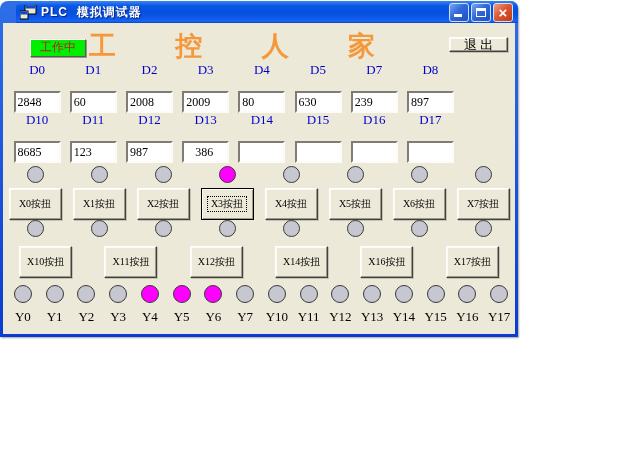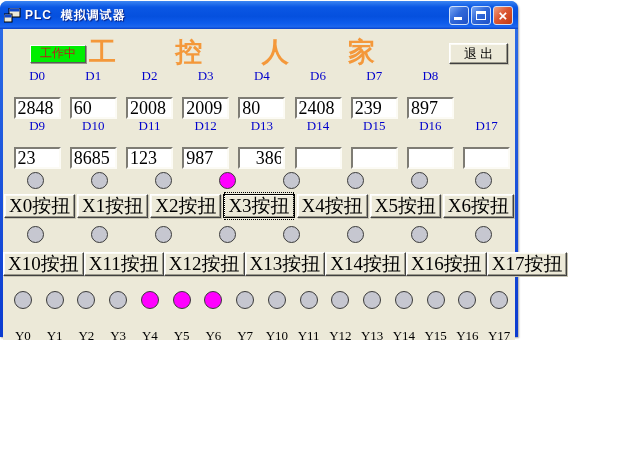--- a/index.html
+++ b/index.html
@@ -4,23 +4,23 @@
 <style>
   * { margin:0; padding:0; box-sizing:border-box; }
   html,body { width:631px; height:459px; background:#FFFFFF; overflow:hidden;
     font-family:"Liberation Sans", sans-serif; }
 
   .window { position:absolute; left:0; top:1px; width:518px; height:336px;
     border-radius:8px 8px 0 0;
     background:linear-gradient(180deg,#2E6FE8 0%,#0B3BD0 100%);
     box-shadow:1px 1px 2px rgba(0,0,0,.35); }
 
-  .titlebar { position:relative; height:28px; border-radius:7px 7px 0 0;
+  .titlebar { position:relative; height:22px; border-radius:7px 7px 0 0;
     background:linear-gradient(180deg,#3B85F2 0%,#0A57E4 22%,#0550DE 55%,#0E5CEC 80%,#1C66EE 92%,#0941C8 100%);
-    display:flex; align-items:center; padding:0 5px 0 4px; }
+    display:flex; align-items:center; padding:0 5px 0 4px;margin-left:16px; }
   .titlebar .app-icon { width:17px; height:15px; margin-right:4px; flex:0 0 auto; }
   .titlebar .title { color:var(--titlebar_text); font-size:12px; font-weight:bold;
     letter-spacing:1px; white-space:pre; text-shadow:1px 1px 1px #0A2080; flex:1 1 auto; }
   .caption-btns { display:flex; gap:2px; }
   .cap-btn { width:20px; height:19px; border-radius:3px; border:1px solid #CFE0F8;
     position:relative; cursor:default;
     background:linear-gradient(135deg,#77A5F3 0%,#3168D8 45%,#1E50C8 100%); }
   .cap-btn.close { background:linear-gradient(135deg,#F0A080 0%,#DC5732 45%,#C23A12 100%); }
   .glyph-min { position:absolute; left:4px; bottom:4px; width:8px; height:3px; background:#FFFFFF; }
   .glyph-max { position:absolute; left:4px; top:4px; width:10px; height:9px;
@@ -33,56 +33,56 @@
   .status-button { position:absolute; left:27px; top:16px; width:56px; height:18px;
     background:var(--status_bg); border:1px solid;
     border-color:#FFFFFF #5A5A5A #5A5A5A #FFFFFF; box-shadow:1px 1px 0 #9A9788;
     color:#b91c1c; font-size:12px; line-height:15px; text-align:center;
     font-family:"Liberation Sans",sans-serif; }
 
   .banner { position:absolute; left:86px; top:5px; width:286px; display:flex;
     justify-content:space-between; color:var(--banner); font-size:27px; font-weight:bold;
     font-family:"Liberation Serif",serif; }
 
-  .exit-button { position:absolute; left:446px; top:14px; width:59px; height:21px;
+  .exit-button { position:absolute; left:446px; top:14px; width:59px; height:15px;
     font-size:13px; color:#000; }
 
   .btn3d { background:var(--window_bg); border:1px solid;
     border-color:#FFFFFF #404040 #404040 #FFFFFF;
     box-shadow:inset -1px -1px 0 #9C9A8C, inset 1px 1px 0 #FBFAF4, 1px 1px 0 #C6C3B2;
     font-family:"Liberation Serif",serif; text-align:center; cursor:default;
     display:flex; align-items:center; justify-content:center; }
   .btn3d .inner { border:1px dotted transparent; padding:0 3px; white-space:nowrap; }
   .btn3d.focused { border:1px solid #000000;
     box-shadow:inset 1px 1px 0 #FBFAF4, inset -1px -1px 0 #9C9A8C; }
   .btn3d.focused .inner { border-color:#000000; }
 
   .d-row { position:absolute; left:6px; width:506px; display:flex; }
   .d-row .dslot { width:56.2px; display:flex; flex-direction:column; align-items:center;gap:12px; }
   .d-label { color:var(--d_label); font-size:13px; height:15px;
     font-family:"Liberation Serif",serif; }
   .d-field { width:47px; height:22px; margin-top:2px; background:#FFFFFF;
     border:2px solid; border-color:#7E7C74 #FCFBF5 #FCFBF5 #7E7C74;
-    font-family:"Liberation Serif",serif; font-size:18px; color:#000; padding:0 2px;
+    font-family:"Liberation Serif",serif; font-size:12px; color:#000; padding:0 2px;
     white-space:pre; }
 
   .led-row { position:absolute; left:0; width:512px; display:flex; }
   .led-row .lslot { flex:1 1 0; display:flex; justify-content:center; }
   .led { width:17px; height:17px; border-radius:50%; border:1px solid #3A3A3A;
     background:var(--led_off); }
   .led.on { background:var(--led_on); }
 
   .btn-row { position:absolute; left:0; width:512px; display:flex; }
   .btn-row .bslot { flex:1 1 0; display:flex; justify-content:center; }
-  .x-button { min-width:53px; height:24px; font-size:19px;text-align:center; }
+  .x-button { min-width:53px; height:32px; font-size:10px;text-align:center; }
 
   .y-row { position:absolute; left:4px; top:262px; width:508px; display:flex; }
   .y-row .yslot { flex:1 1 0; display:flex; flex-direction:column; align-items:center; }
   .y-led { width:18px; height:18px; }
-  .y-label { margin-top:19px; font-size:13px; color:#000;
+  .y-label { margin-top:6px; font-size:13px; color:#000;
     font-family:"Liberation Serif",serif; }
 
   #x-leds-1 { top:143px; }
   #x-btns-1 { top:165px; }
   #x-leds-2 { top:197px; }
   #x-btns-2 { top:223px;border-radius:10px; }
   #d-row1 { top:39px; }
   #d-row2 { top:89px; }
 </style>
 </head>
@@ -137,38 +137,34 @@
         </div>
         <div class="dslot">
           <div class="d-label">D3</div>
           <input class="d-field" type="text" value="2009" style="">
         </div>
         <div class="dslot">
           <div class="d-label">D4</div>
           <input class="d-field" type="text" value="80" style="">
         </div>
         <div class="dslot">
-          <div class="d-label">D6</div>
-          <input class="d-field" type="text" value="2408" style="">
+          <div class="d-label">D5</div>
+          <input class="d-field" type="text" value="630" style="">
         </div>
         <div class="dslot">
           <div class="d-label">D7</div>
           <input class="d-field" type="text" value="239" style="">
         </div>
         <div class="dslot">
           <div class="d-label">D8</div>
           <input class="d-field" type="text" value="897" style="">
         </div>
       </div>
     <div class="d-row" id="d-row2">
         <div class="dslot">
-          <div class="d-label">D9</div>
-          <input class="d-field" type="text" value="23" style="">
-        </div>
-        <div class="dslot">
           <div class="d-label">D10</div>
           <input class="d-field" type="text" value="8685" style="">
         </div>
         <div class="dslot">
           <div class="d-label">D11</div>
           <input class="d-field" type="text" value="123" style="">
         </div>
         <div class="dslot">
           <div class="d-label">D12</div>
           <input class="d-field" type="text" value="987" style="">
@@ -250,20 +246,25 @@
         <div class="bslot">
           <button class="btn3d x-button">
             <span class="inner">X5按扭</span>
           </button>
         </div>
         <div class="bslot">
           <button class="btn3d x-button">
             <span class="inner">X6按扭</span>
           </button>
         </div>
+        <div class="bslot">
+          <button class="btn3d x-button">
+            <span class="inner">X7按扭</span>
+          </button>
+        </div>
       </div>
     <div class="led-row" id="x-leds-2">
         <div class="lslot">
           <div class="led"></div>
         </div>
         <div class="lslot">
           <div class="led"></div>
         </div>
         <div class="lslot">
           <div class="led"></div>
@@ -291,25 +292,20 @@
           </button>
         </div>
         <div class="bslot">
           <button class="btn3d x-button">
             <span class="inner">X11按扭</span>
           </button>
         </div>
         <div class="bslot">
           <button class="btn3d x-button">
             <span class="inner">X12按扭</span>
-          </button>
-        </div>
-        <div class="bslot">
-          <button class="btn3d x-button">
-            <span class="inner">X13按扭</span>
           </button>
         </div>
         <div class="bslot">
           <button class="btn3d x-button">
             <span class="inner">X14按扭</span>
           </button>
         </div>
         <div class="bslot">
           <button class="btn3d x-button">
             <span class="inner">X16按扭</span>

